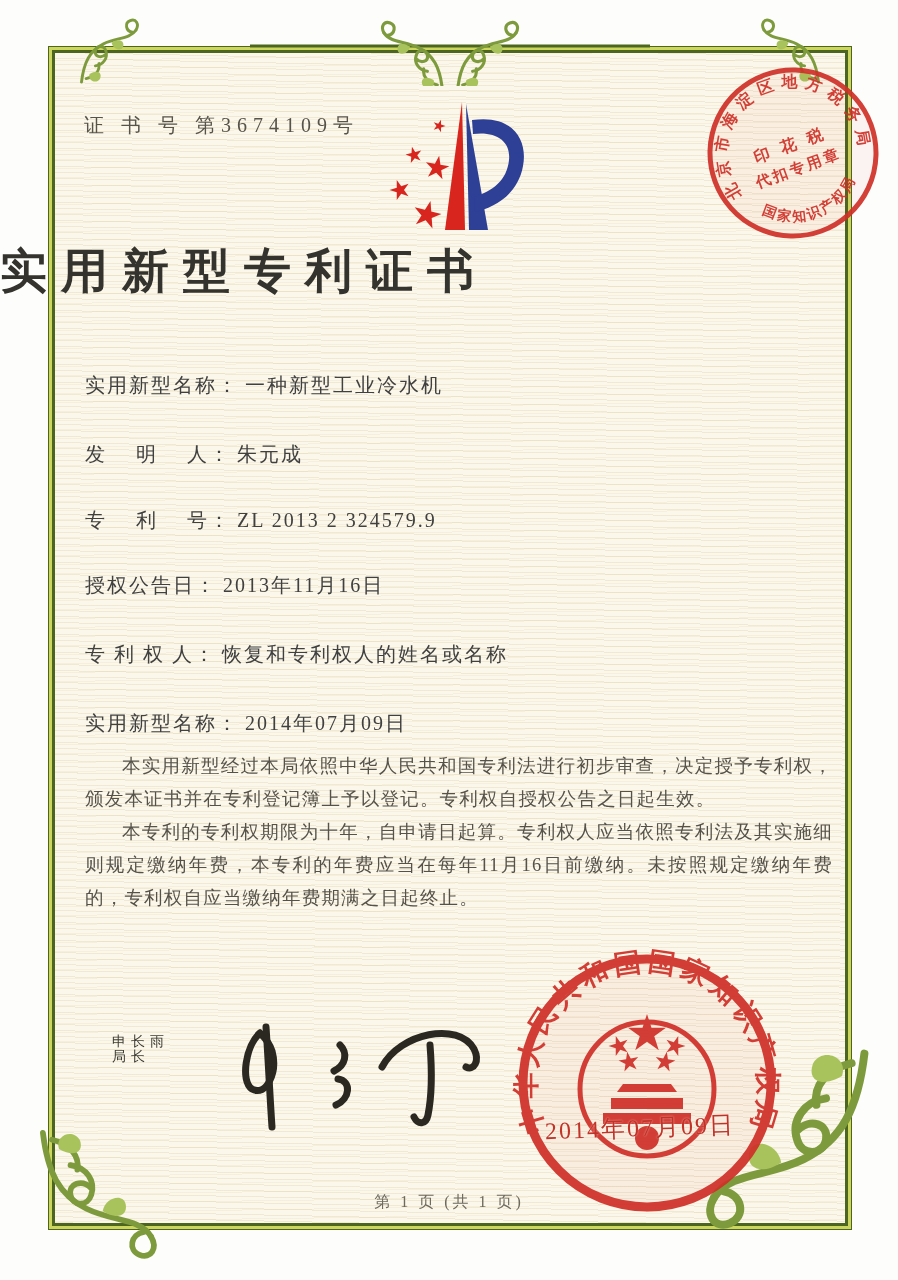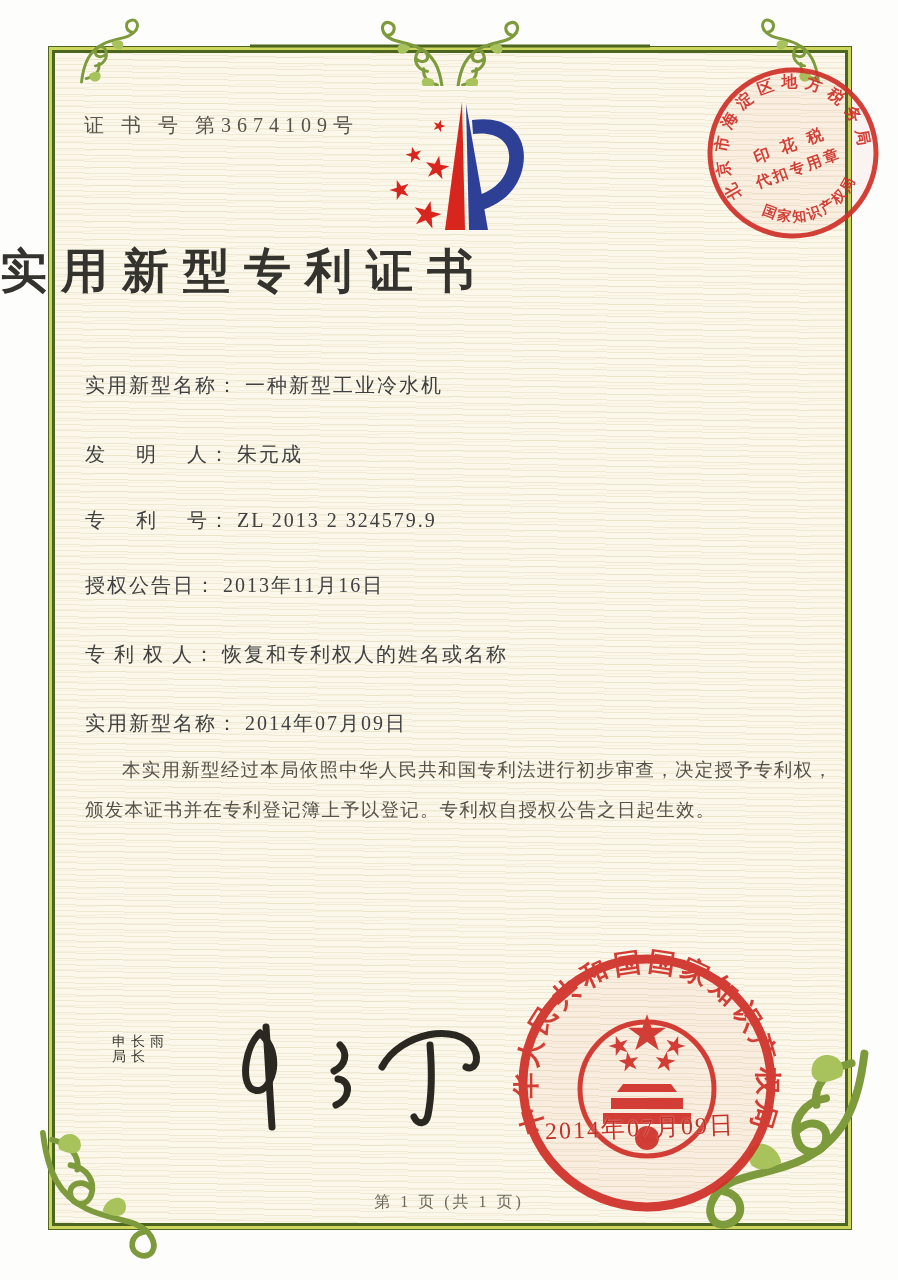--- a/index.html
+++ b/index.html
@@ -25,21 +25,21 @@
     font-size:20px;letter-spacing:6px;color:#57534a;
   }
   .cert-title{
     position:absolute;left:0;top:240px;width:746px;text-align:left;
     font-size:47px;font-weight:700;letter-spacing:14px;color:#34332e;
   }
   .field-row{position:absolute;left:85px;font-size:20px;color:#404040;letter-spacing:2px;white-space:nowrap;}
   .f-label{margin-right:6px;}
   .body-text{
     position:absolute;left:85px;top:750px;width:748px;
-    font-size:18.5px;line-height:40px;letter-spacing:1.2px;color:#56524a;
+    font-size:18.5px;line-height:33px;letter-spacing:1.2px;color:#56524a;
     text-align:justify;
   }
   .body-text p{margin:0;text-indent:2em;}
   .signer{position:absolute;left:112px;font-size:14px;letter-spacing:5px;color:#3c3a33;}
   .footer{
     position:absolute;left:0;top:1192px;width:898px;text-align:center;
     font-size:16px;letter-spacing:3px;color:#6e695d;
   }
   
   .tax-seal{position:absolute;left:700px;top:60px;width:186px;height:186px;transform:rotate(-20deg);opacity:.92;}
@@ -150,20 +150,21 @@
 </div>
 <div class="field-row" style="top:641px">
   <span class="f-label">专 利 权 人：</span><span class="f-value">恢复和专利权人的姓名或名称</span>
 </div>
 <div class="field-row" style="top:710px">
   <span class="f-label">实用新型名称：</span><span class="f-value">2014年07月09日</span>
 </div>
 
 <div class="body-text">
   <p>本实用新型经过本局依照中华人民共和国专利法进行初步审查，决定授予专利权，颁发本证书并在专利登记簿上予以登记。专利权自授权公告之日起生效。</p>
+  <p>本专利的专利权期限为十年，自申请日起算。专利权人应当依照专利法及其实施细则规定缴纳年费，本专利的年费应当在每年11月16日前缴纳。未按照规定缴纳年费的，专利权自应当缴纳年费期满之日起终止。</p>
 </div>
 
 <div class="signer" style="top:1048px">局长</div>
 <div class="signer" style="top:1033px">申长雨</div>
 
 <div class="signature">
   <svg width="270" height="118" viewBox="0 0 270 118">
     <g fill="none" stroke="#2b2822" stroke-width="7" stroke-linecap="round" stroke-linejoin="round">
       <path d="M 38,18 C 24,30 18,66 30,74 C 44,82 56,58 50,36 C 47,26 40,20 38,18"></path>
       <path d="M 44,12 C 46,40 48,84 50,112"></path>

